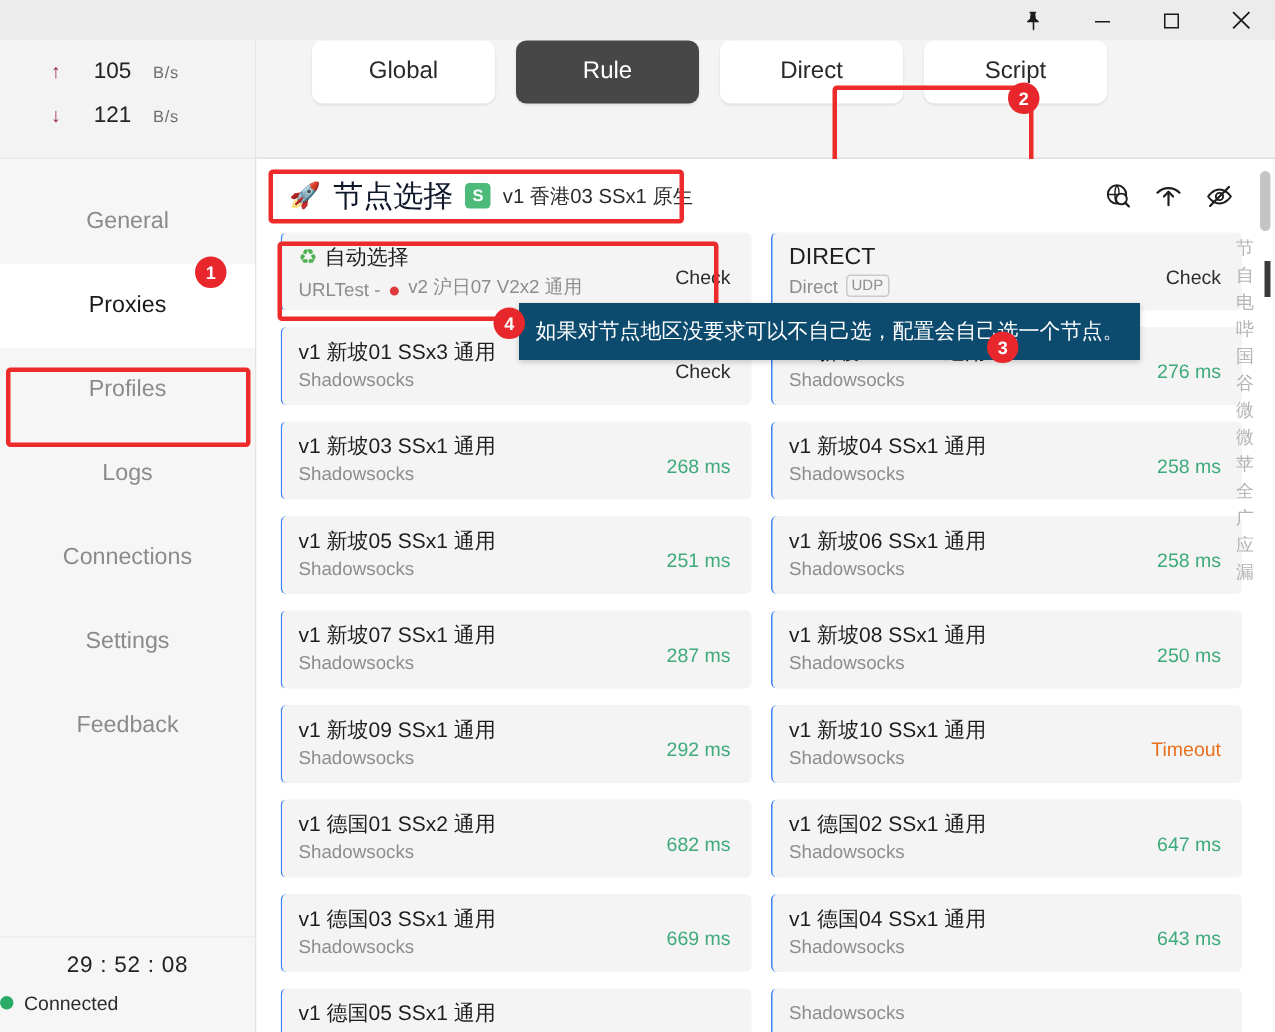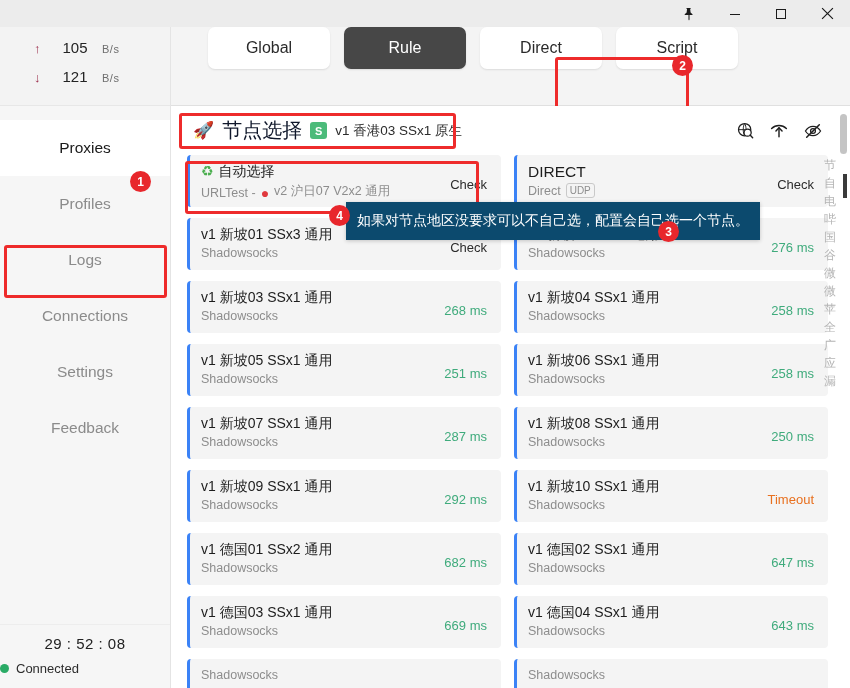--- a/index.html
+++ b/index.html
@@ -192,21 +192,21 @@
   .grid {
     padding: 0 22px 0 16px;
     display: grid;
     grid-template-columns: 1fr 1fr;
     gap: 11px 13px;
   }
   .card {
     height: 52px;
     background: #f4f4f4;
     border-radius: 4px;
-    border-left: 3px solid #3b82f6;
+    border-left: 1px solid #3b82f6;
     padding: 7px 12px 0 11px;
     position: relative;
     display: flex;
     overflow: hidden;
   }
   .card-main { flex: 1; min-width: 0; }
   .card-title {
     font-size: 14px;
     color: #1d1d1d;
     white-space: nowrap;
@@ -337,20 +337,21 @@
         <span class="speed-unit">B/s</span>
       </div>
       <div class="speed-row">
         <span class="speed-arrow">↓</span>
         <span class="speed-val">121</span>
         <span class="speed-unit">B/s</span>
       </div>
     </div>
 
     <div class="navlist" id="navlist">
+        <div class="navitem">General</div>
         <div class="navitem active">Proxies</div>
         <div class="navitem">Profiles</div>
         <div class="navitem">Logs</div>
         <div class="navitem">Connections</div>
         <div class="navitem">Settings</div>
         <div class="navitem">Feedback</div>
       </div>
 
     <div class="sidebar-bottom">
       <div class="uptime">29 : 52 : 08</div>
@@ -553,20 +554,21 @@
           <div class="card-main">
             <div class="card-title">v1 德国04 SSx1 通用</div>
             <div class="card-sub">
               <span>Shadowsocks</span>
             </div>
           </div>
           <div class="card-right lat">643 ms</div>
         </div>
         <div class="card">
           <div class="card-main">
+            <div class="card-title">v1 德国05 SSx1 通用</div>
             <div class="card-sub">
               <span>Shadowsocks</span>
             </div>
           </div>
           <div class="card-right"></div>
         </div>
         <div class="card">
           <div class="card-main">
             <div class="card-sub">
               <span>Shadowsocks</span>

